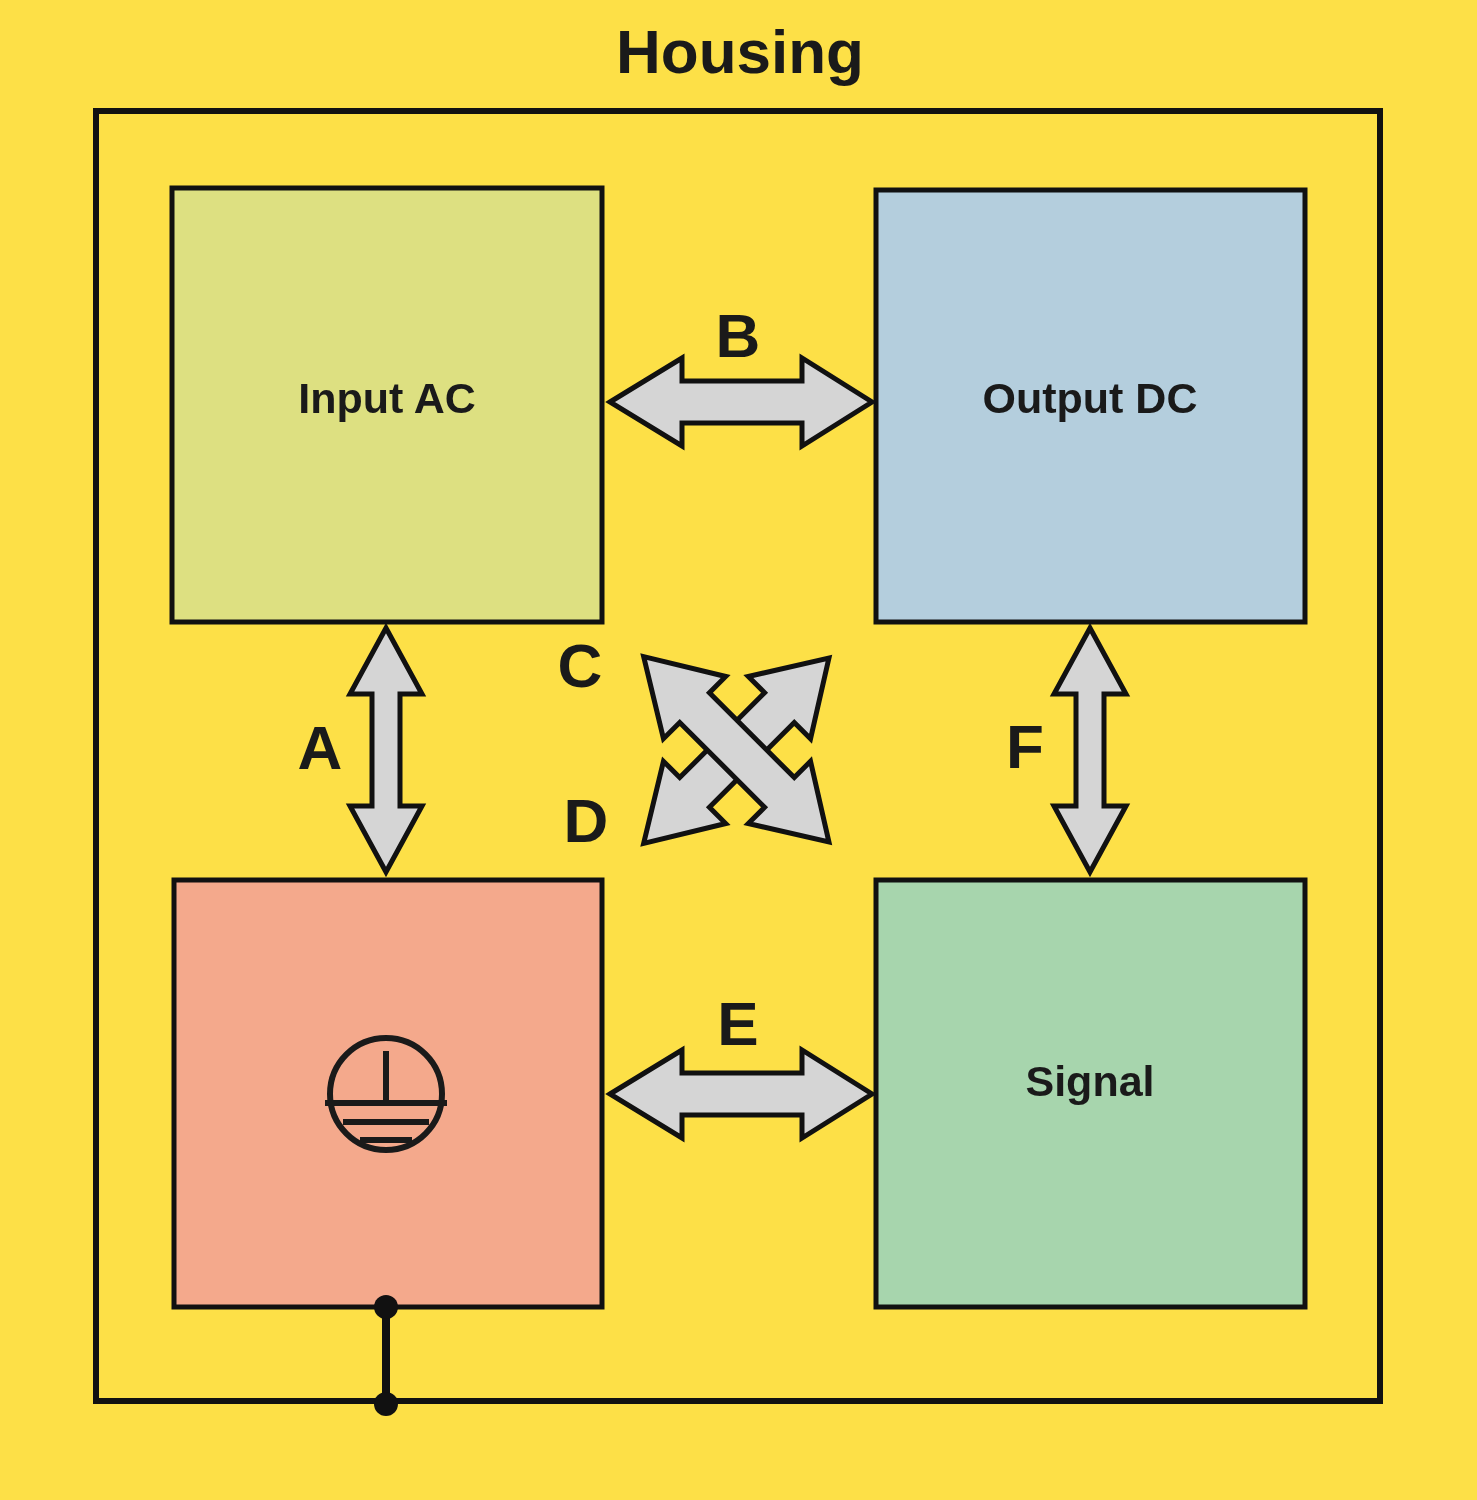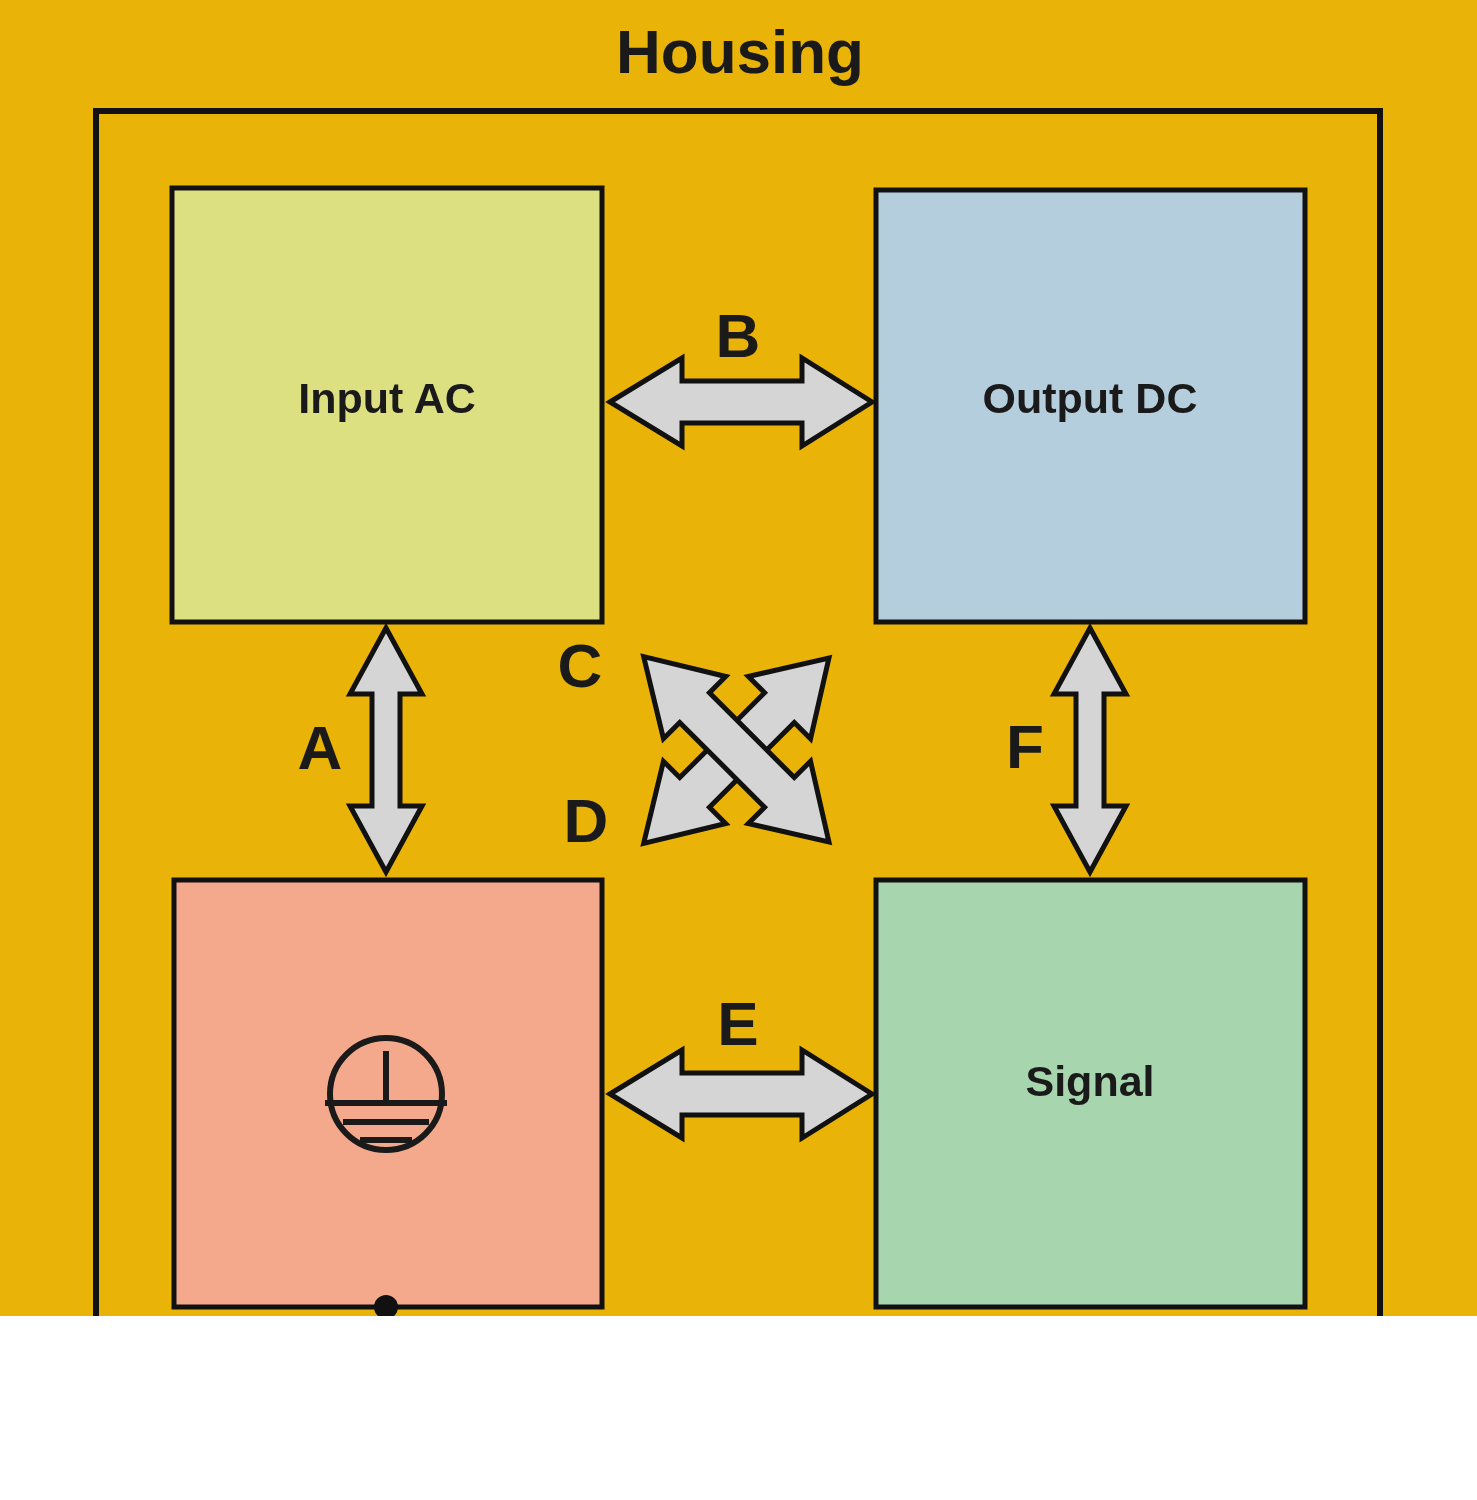--- a/index.html
+++ b/index.html
@@ -3,22 +3,22 @@
 <meta charset="utf-8">
 <style>
   html, body {
     margin: 0;
     padding: 0;
     background: #ffffff;
   }
   #stage {
     position: relative;
     width: 1477px;
-    height: 1316px;
-    background: #eab308;
+    height: 1500px;
+    background: #fde047;
     overflow: hidden;
     font-family: "Liberation Sans", sans-serif;
   }
   #diagram-svg {
     display: block;
     width: 1477px;
     height: 1500px;
   }
   .blk-label {
     font-family: "Liberation Sans", sans-serif;

